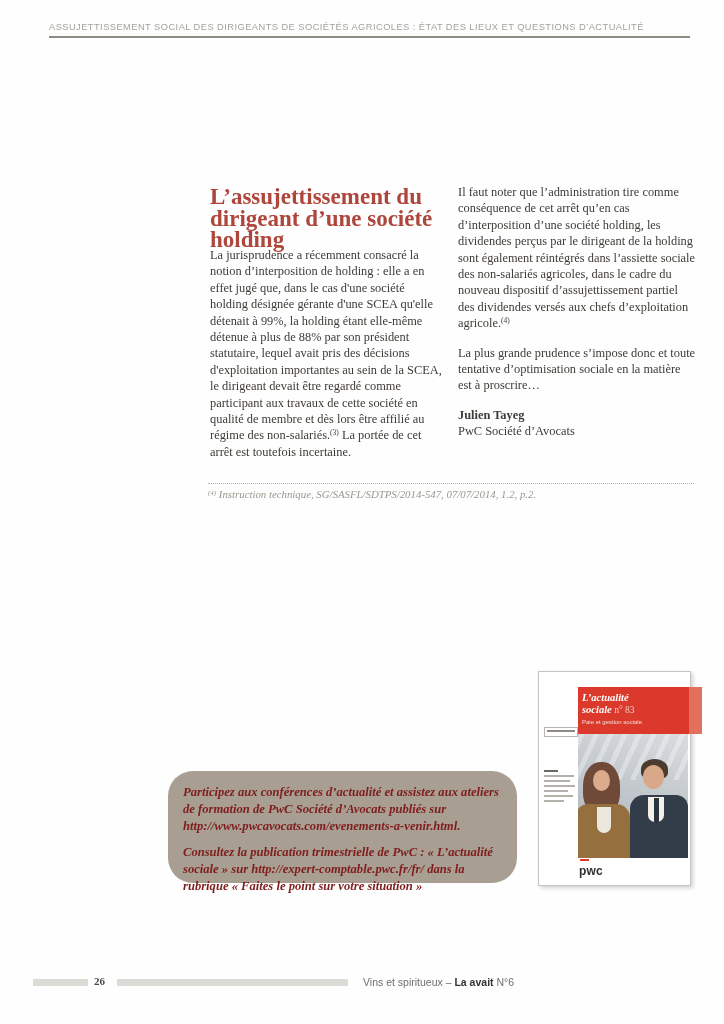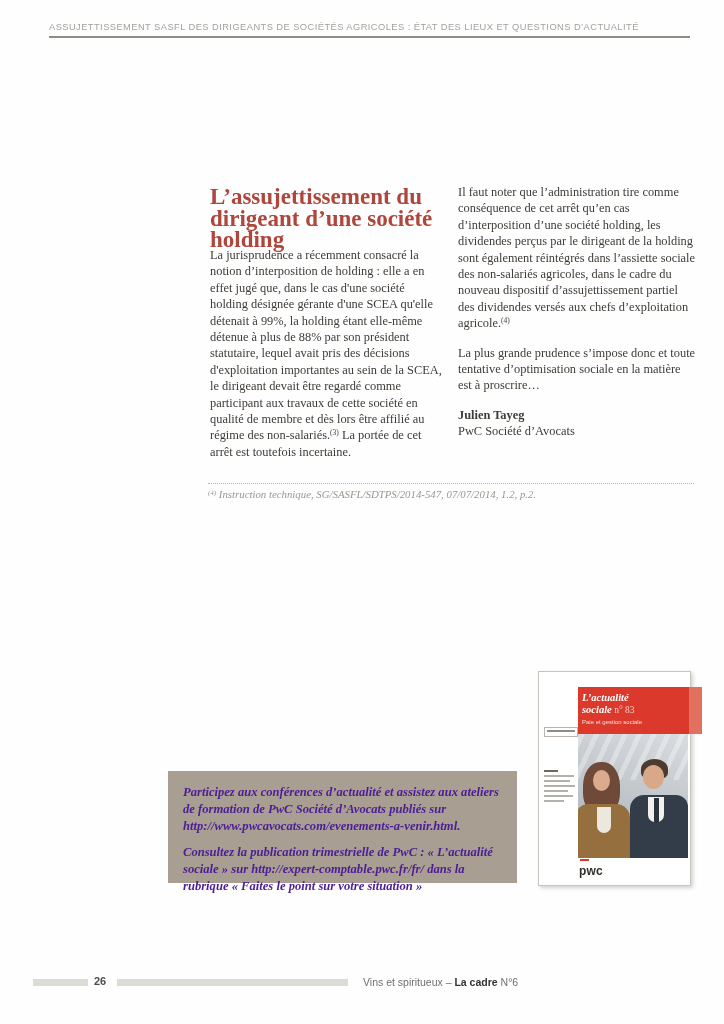--- a/index.html
+++ b/index.html
@@ -24,22 +24,22 @@
   .author{margin-top:14px;}
 
   
   .footnotes{position:absolute;left:208px;top:483px;width:486px;
     border-top:1px dotted #b7b3ab;padding-top:4px;
     font-size:10.8px;line-height:13.8px;font-style:italic;color:#9b978e;}
   .footnotes sup{font-size:7px;vertical-align:3px;line-height:0;}
 
   
   .promo-box{position:absolute;left:168px;top:771px;width:349px;height:112px;box-sizing:border-box;
-    background:#a89e92;padding:13px 15px;color:#4c1d95;
-    font-style:italic;font-weight:600;font-size:12.6px;line-height:16.8px;}
+    background:#a89e92;padding:13px 15px;color:#7f1d1d;
+    font-style:italic;font-weight:600;font-size:12.6px;line-height:16.8px;border-radius:25px;}
   .promo-box p{margin:0;}
   .promo-box p + p{margin-top:10px;}
 
   
   .cover{position:absolute;left:538px;top:671px;width:151px;height:213px;background:#ffffff;
     border:1px solid #c8c4be;box-shadow:2px 2px 4px rgba(0,0,0,.18);}
   .cover-redbox{position:absolute;left:39px;top:15px;width:124px;height:47px;box-sizing:border-box;
     padding:5px 0 0 4px;color:#ffffff;
     background:linear-gradient(to right,#da392b 111px,#e1705e 111px);}
   .cover-title{font-weight:bold;font-style:italic;font-size:10.5px;line-height:11.5px;white-space:nowrap;}
@@ -66,31 +66,31 @@
   .m-tie{left:76px;top:64px;width:5px;height:25px;background:#2b3340;border-radius:0 0 2px 2px;}
   .cover-logo-tick{position:absolute;left:41px;bottom:24px;width:9px;height:2px;background:#d9392b;}
   .cover-logo{position:absolute;left:40px;bottom:7px;
     font-family:"Liberation Sans",sans-serif;font-weight:bold;font-size:12px;color:#33302b;letter-spacing:.2px;}
 
   
   .f-bar{position:absolute;height:7px;background:#dddbd5;top:979px;}
   .f-bar1{left:33px;width:55px;}
   .f-bar2{left:117px;width:231px;}
   .f-pageno{position:absolute;left:94px;top:975px;
-    font-family:Liberation Sans, sans-serif;font-weight:bold;font-size:11px;color:#4c4c4e;}
+    font-family:Liberation Serif, serif;font-weight:bold;font-size:11px;color:#4c4c4e;}
   .f-pub{position:absolute;left:363px;top:976px;
     font-family:"Liberation Sans",sans-serif;font-size:10.5px;color:#6f6f71;white-space:nowrap;}
   .f-pub b{color:#333335;}
 </style>
 </head>
 <body>
 
 <div class="page">
 
-  <div class="running-head-text">ASSUJETTISSEMENT SASFL DES DIRIGEANTS DE SOCIÉTÉS AGRICOLES : ÉTAT DES LIEUX ET QUESTIONS D’ACTUALITÉ</div>
+  <div class="running-head-text">ASSUJETTISSEMENT SOCIAL DES DIRIGEANTS DE SOCIÉTÉS AGRICOLES : ÉTAT DES LIEUX ET QUESTIONS D’ACTUALITÉ</div>
   <div class="running-head-rule"></div>
 
   <h1 class="article-title">L’assujettissement du dirigeant d’une société holding</h1>
 
   <div class="col col-left">
     <p><span>La jurisprudence a récemment consacré la notion d’interposition de holding : elle a en effet jugé que, dans le cas d'une société holding désignée gérante d'une SCEA qu'elle détenait à 99%, la holding étant elle-même détenue à plus de 88% par son président statutaire, lequel avait pris des décisions d'exploitation importantes au sein de la SCEA, le dirigeant devait être regardé comme participant aux travaux de cette société en qualité de membre et dès lors être affilié au régime des non-salariés.</span><sup class="fnref">(3)</sup><span> La portée de cet arrêt est toutefois incertaine.</span></p>
   </div>
 
   <div class="col col-right">
     <p><span>Il faut noter que l’administration tire comme conséquence de cet arrêt qu’en cas d’interposition d’une société holding, les dividendes perçus par le dirigeant de la holding sont également réintégrés dans l’assiette sociale des non-salariés agricoles, dans le cadre du nouveau dispositif d’assujettissement partiel des dividendes versés aux chefs d’exploitation agricole.</span><sup class="fnref">(4)</sup></p>
@@ -141,16 +141,16 @@
       <div class="ph m-face"></div>
     </div>
     <div class="cover-logo-tick"></div>
     <div class="cover-logo">pwc</div>
   </div>
 
   <div class="f-bar f-bar1"></div>
   <div class="f-pageno">26</div>
   <div class="f-bar f-bar2"></div>
   <div class="f-pub">
-    <span>Vins et spiritueux – </span><b>La cadre</b><span> N°6</span>
+    <span>Vins et spiritueux – </span><b>La avait</b><span> N°6</span>
   </div>
 
 </div>
 
 </body></html>

